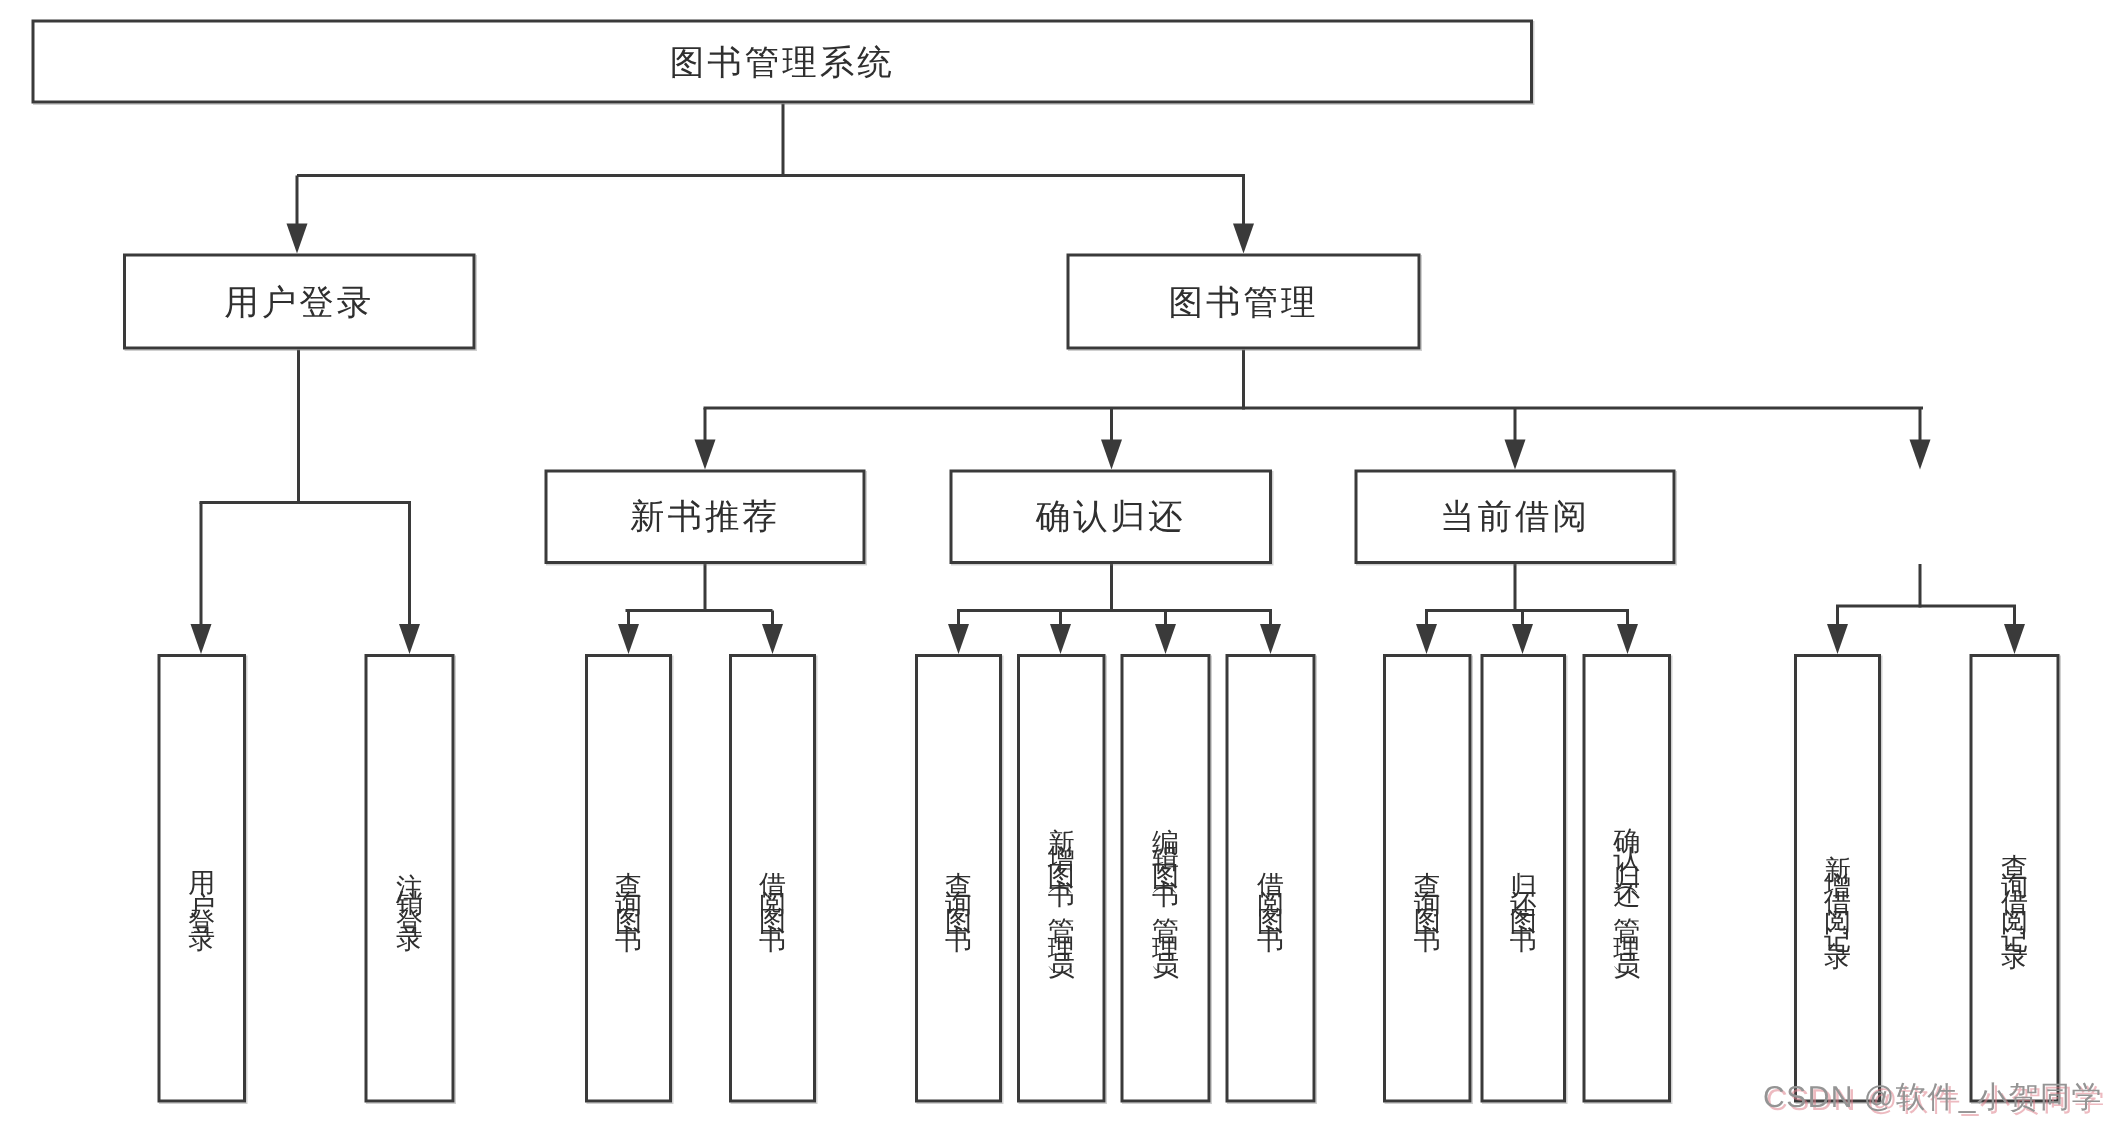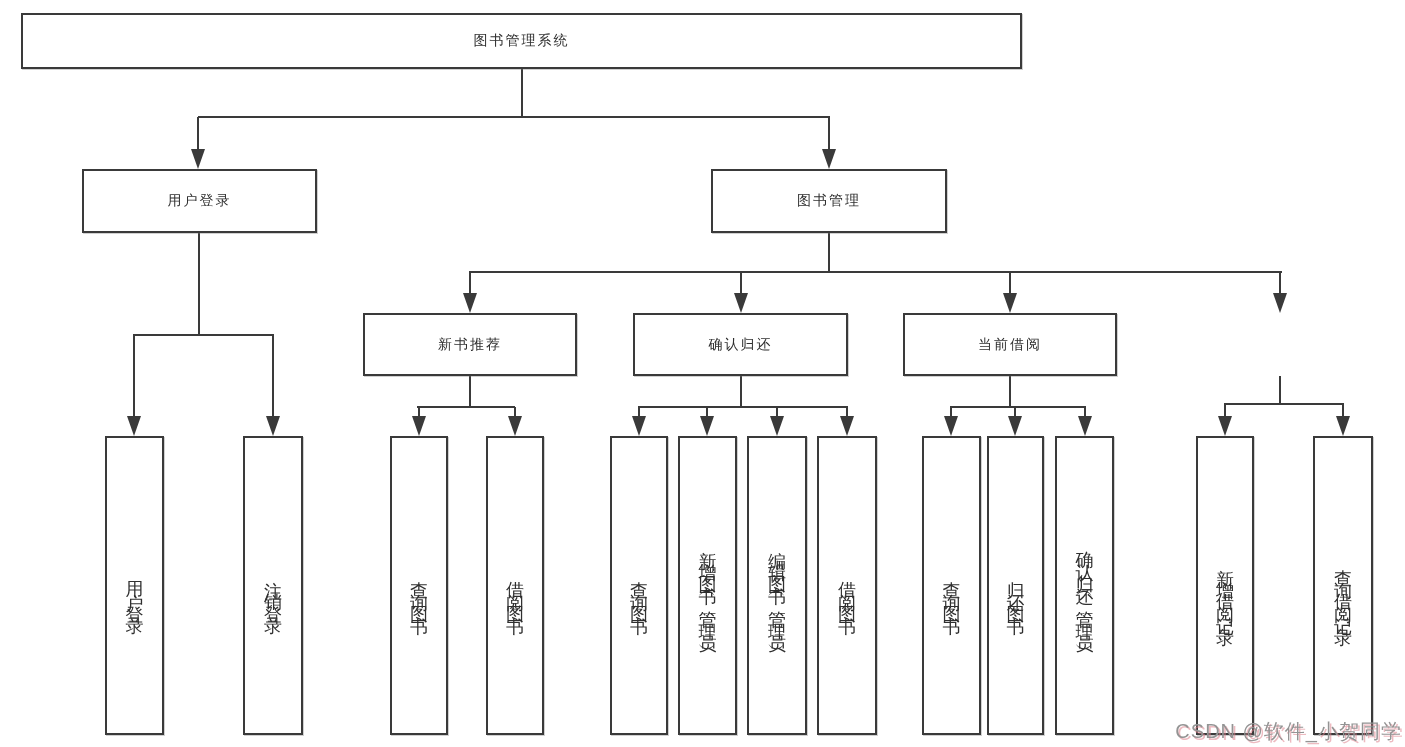--- a/index.html
+++ b/index.html
@@ -19,21 +19,21 @@
   }
   .node {
     position: absolute;
     box-sizing: border-box;
     border: 2px solid var(--border, #3a3a3a);
     background: #ffffff;
     display: flex;
     align-items: center;
     justify-content: center;
     color: var(--text, #2f2f2f);
-    font-size: 14px;
+    font-size: 23px;
     letter-spacing: 2px;
     box-shadow: 1px 1px 0 rgba(120,120,120,0.35);
     z-index: 2;
     text-align: center;
   }
   .node.vertical {
     writing-mode: vertical-rl;
     text-orientation: mixed;
     font-size: 18px;
     letter-spacing: 12px;

